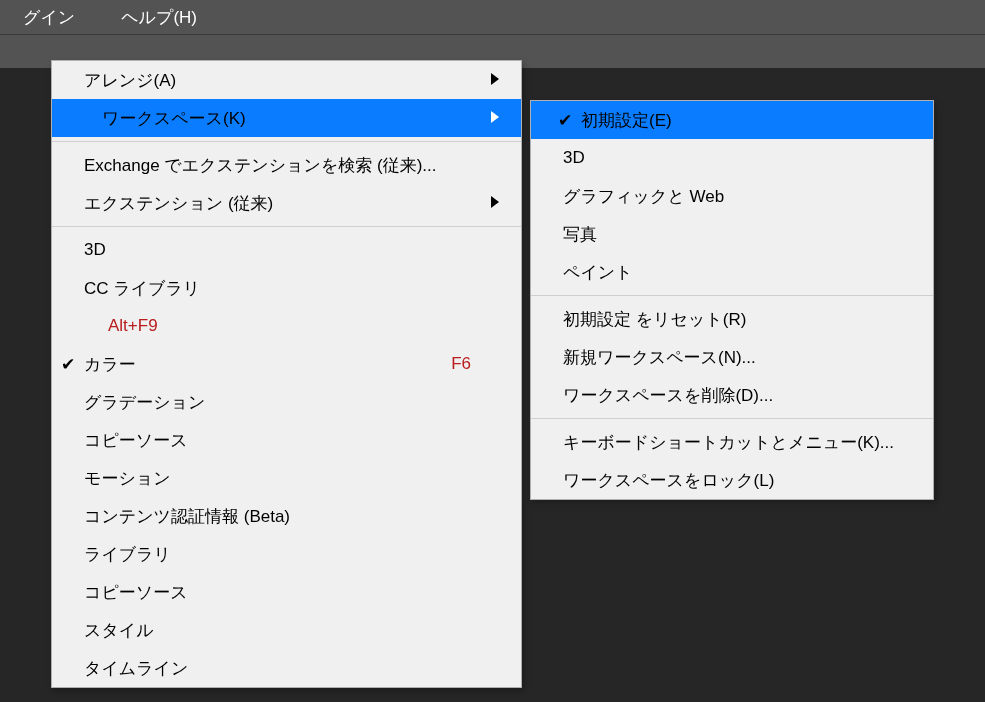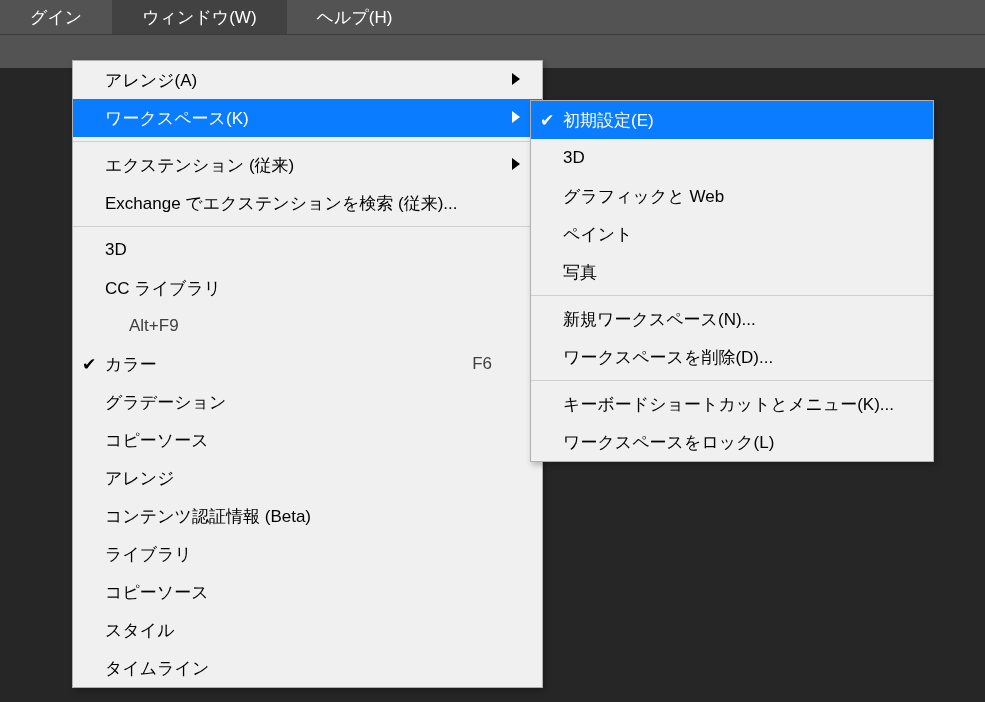--- a/index.html
+++ b/index.html
@@ -7,21 +7,21 @@
   body { background: #1a1a1a; }
 
   .menubar {
     display: flex;
     align-items: stretch;
     height: 34px;
     background: #535353;
     color: #ffffff;
   }
   .menubar .menuitem {
-    padding: 6px 30px;
+    padding: 6px 23px;
     display: flex;
     align-items: center;
     cursor: default;
   }
   .menubar .menuitem.active { background: #424242; }
 
   .toolbar {
     height: 34px;
     background: #535353;
     border-top: 1px solid #3a3a3a;
@@ -49,44 +49,41 @@
     white-space: nowrap;
   }
   .dropdown .row .checkcol {
     width: 32px;
     display: flex;
     justify-content: center;
     align-items: center;
     flex: none;
   }
   .dropdown .row .label { flex: 1; }
-  .dropdown .row .shortcut { margin-left: 24px; color: #404040; }
+  .dropdown .row .shortcut { margin-left: 24px; color: #b91c1c; }
   .dropdown .row .subarrow {
     width: 18px; text-align: right; flex: none; margin-left: 10px;
   }
-  .dropdown .row.highlight { background: #0a7cff; color: #ffffff; }
+  .dropdown .row.highlight { background: #0a7cff; color: #000000; padding-left: 18px; }
   .dropdown .row.highlight .subarrow svg path { fill: #fff; }
   .dropdown hr {
     border: none;
     border-top: 1px solid #cfcfcf;
     margin: 4px 0;
   }
 
-  #menu-window { left: 72px; top: 60px; width: 471px; }
+  #menu-window { left: 51px; top: 60px; width: 471px; }
   #menu-workspace { left: 530px; top: 100px; width: 404px; }
 </style>
 </head>
 <body>
 
 <div class="menubar">
   <div class="menuitem">
       <span>グイン</span>
-    </div>
-  <div class="menuitem active">
-      <span>ウィンドウ(W)</span>
     </div>
   <div class="menuitem">
       <span>ヘルプ(H)</span>
     </div>
 </div>
 
 <div class="toolbar"></div>
 
 <div class="canvas"></div>
 
@@ -103,30 +100,30 @@
     <span class="checkcol"></span>
     <span class="label">ワークスペース(K)</span>
     <span class="subarrow"><svg width="8" height="12">
           <path d="M0 0 L8 6 L0 12 Z" fill="#fff"></path>
         </svg></span>
   </div>
   <hr>
 
   <div class="row">
     <span class="checkcol"></span>
+    <span class="label">Exchange でエクステンションを検索 (従来)...</span>
+    <span class="subarrow"></span>
+  </div>
+  <div class="row">
+    <span class="checkcol"></span>
     <span class="label">エクステンション (従来)</span>
     <span class="subarrow"><svg width="8" height="12">
           <path d="M0 0 L8 6 L0 12 Z" fill="#000"></path>
         </svg></span>
   </div>
-  <div class="row">
-    <span class="checkcol"></span>
-    <span class="label">Exchange でエクステンションを検索 (従来)...</span>
-    <span class="subarrow"></span>
-  </div>
   <hr>
 
   <div class="row">
     <span class="checkcol"></span>
     <span class="label">3D</span>
     <span class="subarrow"></span>
   </div>
   <div class="row">
     <span class="checkcol"></span>
     <span class="label">CC ライブラリ</span>
@@ -148,21 +145,21 @@
     <span class="label">グラデーション</span>
     <span class="subarrow"></span>
   </div>
   <div class="row">
     <span class="checkcol"></span>
     <span class="label">コピーソース</span>
     <span class="subarrow"></span>
   </div>
   <div class="row">
     <span class="checkcol"></span>
-    <span class="label">アレンジ</span>
+    <span class="label">モーション</span>
     <span class="subarrow"></span>
   </div>
   <div class="row">
     <span class="checkcol"></span>
     <span class="label">コンテンツ認証情報 (Beta)</span>
     <span class="subarrow"></span>
   </div>
   <div class="row">
     <span class="checkcol"></span>
     <span class="label">ライブラリ</span>
@@ -194,28 +191,32 @@
   <div class="row">
     <span class="checkcol"></span>
     <span class="label">3D</span>
   </div>
   <div class="row">
     <span class="checkcol"></span>
     <span class="label">グラフィックと Web</span>
   </div>
   <div class="row">
     <span class="checkcol"></span>
+    <span class="label">写真</span>
+  </div>
+  <div class="row">
+    <span class="checkcol"></span>
     <span class="label">ペイント</span>
   </div>
-  <div class="row">
-    <span class="checkcol"></span>
-    <span class="label">写真</span>
-  </div>
-  <hr>
-
+  <hr>
+
+  <div class="row">
+    <span class="checkcol"></span>
+    <span class="label">初期設定 をリセット(R)</span>
+  </div>
   <div class="row">
     <span class="checkcol"></span>
     <span class="label">新規ワークスペース(N)...</span>
   </div>
   <div class="row">
     <span class="checkcol"></span>
     <span class="label">ワークスペースを削除(D)...</span>
   </div>
   <hr>
 

